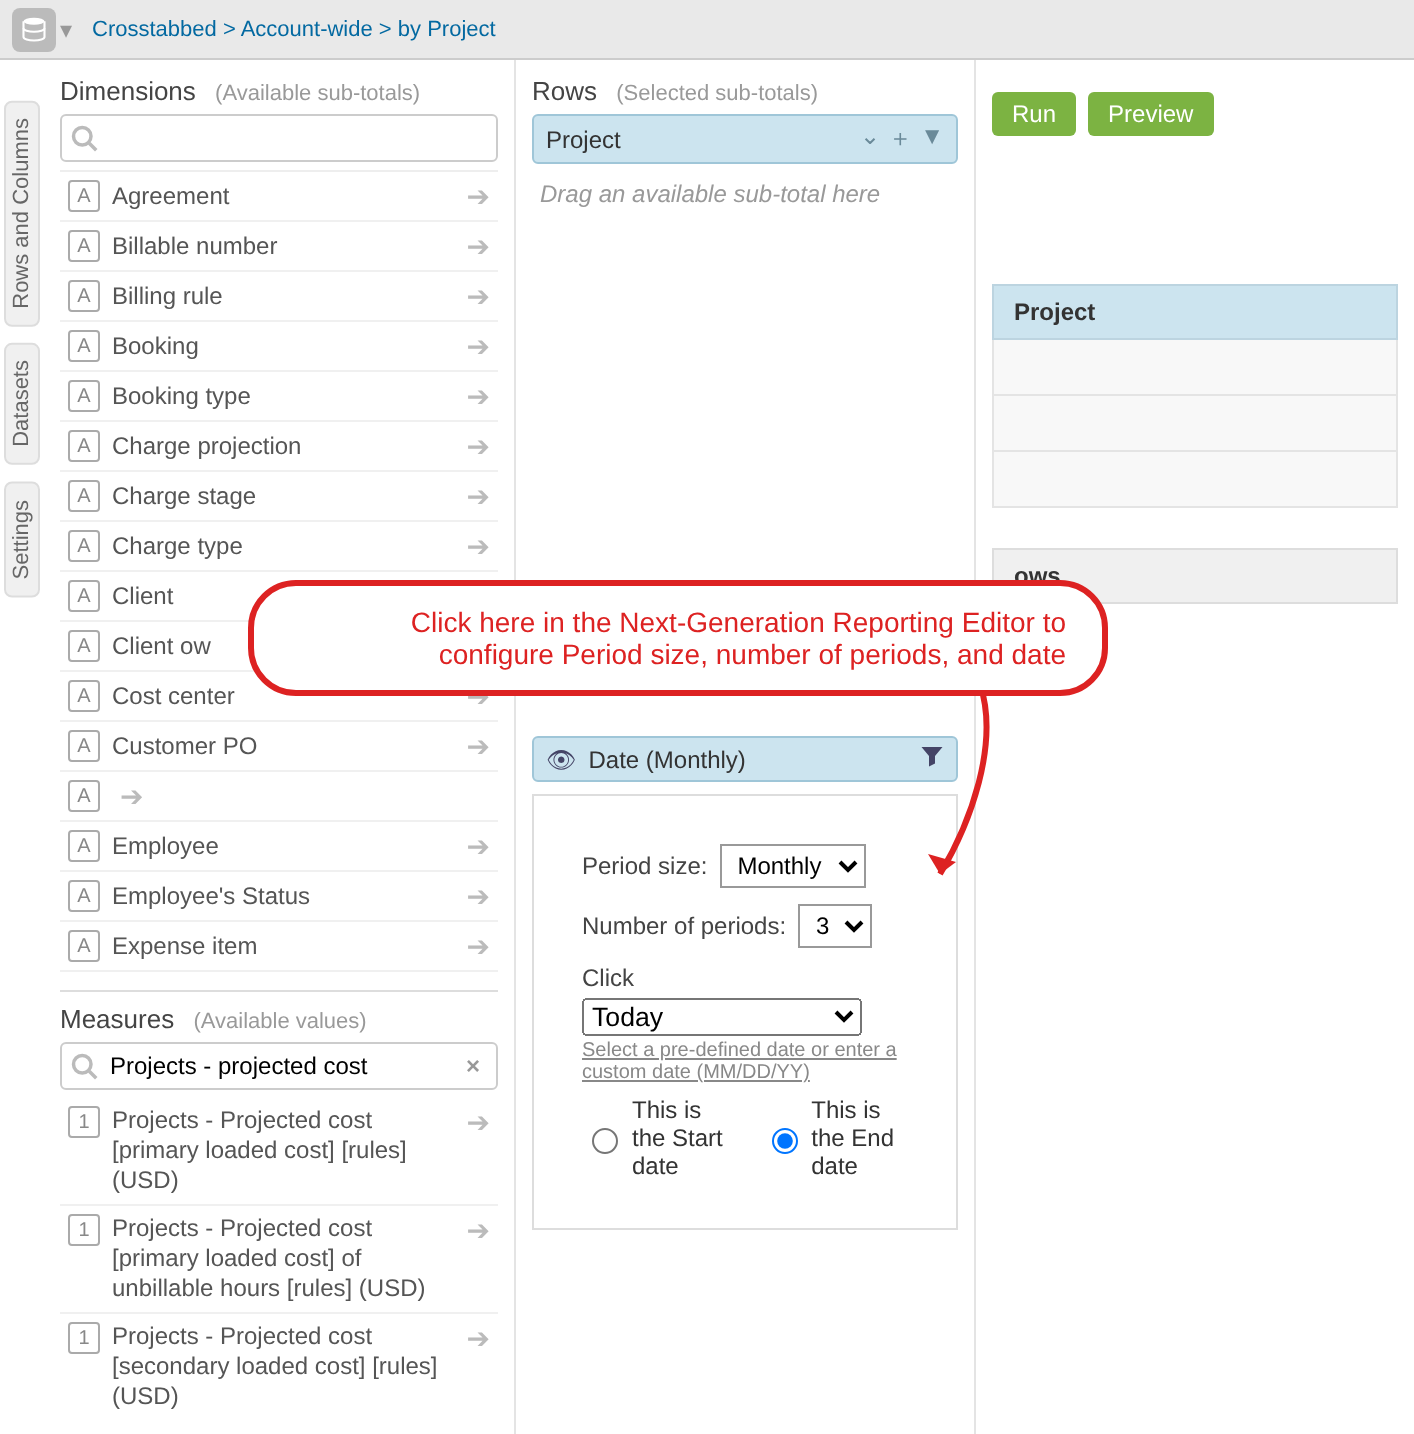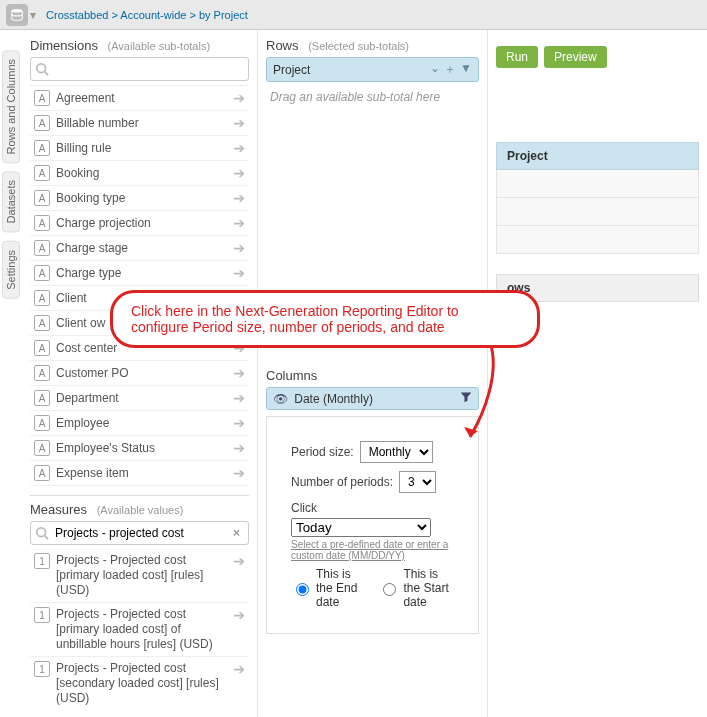--- a/index.html
+++ b/index.html
@@ -209,28 +209,28 @@
     margin-top:20px;
     padding:6px 10px;
     font-weight:bold;
     color:#333;
     background:#f0f0f0;
     border:1px solid #ddd;
   }
   
   .callout {
     position:absolute;
-    left: 110px;
+    left: 124px;
     top: 290px;
     width: 430px;
     background:#fff;
     border:3px solid #d22;
     border-radius: 24px;
     padding: 10px 18px;
-    text-align:left;
+    text-align:right;
     color:#d22;
     font-size:14px;
     z-index:50;
   }
   .callout-tail {
     position:absolute;
     left: 430px;
     top: 342px;
     z-index:49;
   }
@@ -326,21 +326,20 @@
           <span class="dim-label">Cost center</span>
           <span class="arrow">➔</span>
         </div>
         <div class="dim-item">
           <span class="a-badge">A</span>
           <span class="dim-label">Customer PO</span>
           <span class="arrow">➔</span>
         </div>
         <div class="dim-item">
           <span class="a-badge">A</span>
-          <span class="dim-label">Department</span>
           <span class="arrow">➔</span>
         </div>
         <div class="dim-item">
           <span class="a-badge">A</span>
           <span class="dim-label">Employee</span>
           <span class="arrow">➔</span>
         </div>
         <div class="dim-item">
           <span class="a-badge">A</span>
           <span class="dim-label">Employee's Status</span>
@@ -396,23 +395,20 @@
       <span class="chip-icons">
         <span>⌄</span>
         <span>＋</span>
         <span>▼</span>
       </span>
     </div>
     <div class="drop-hint">Drag an available sub-total here</div>
 
     <div style="flex:0 0 260px"></div>
 
-    <div class="section-head">
-      <span>Columns</span>
-    </div>
     <div class="col-header-row">
       <span class="eye">👁</span>
       <span class="label">Date (Monthly)</span>
       <span class="filter-ic">
         <svg width="12" height="12" viewBox="0 0 16 16" fill="#446">
             <path d="M1 2h14l-5 6v5l-4 2v-7z"></path>
           </svg>
       </span>
     </div>
     <div class="config-panel">
@@ -429,26 +425,26 @@
         </select>
       </div>
       <div>
         <label>Click</label><br>
         <select style="margin-top:3px;min-width:140px;">
           <option>Today</option>
         </select>
         <div class="date-help">Select a pre-defined date or enter a custom date (MM/DD/YY)</div>
         <div class="radio-row">
           <label>
+            <input type="radio" name="dmode" style="">
+            <span>This is the Start date</span>
+          </label>
+          <label>
             <input type="radio" name="dmode" checked="" style="">
             <span>This is the End date</span>
-          </label>
-          <label>
-            <input type="radio" name="dmode" style="">
-            <span>This is the Start date</span>
           </label>
         </div>
       </div>
     </div>
   </div>
 
   <div class="col col-right">
     <div class="topbuttons">
       <button class="btn-green">Run</button>
       <button class="btn-green">Preview</button>

